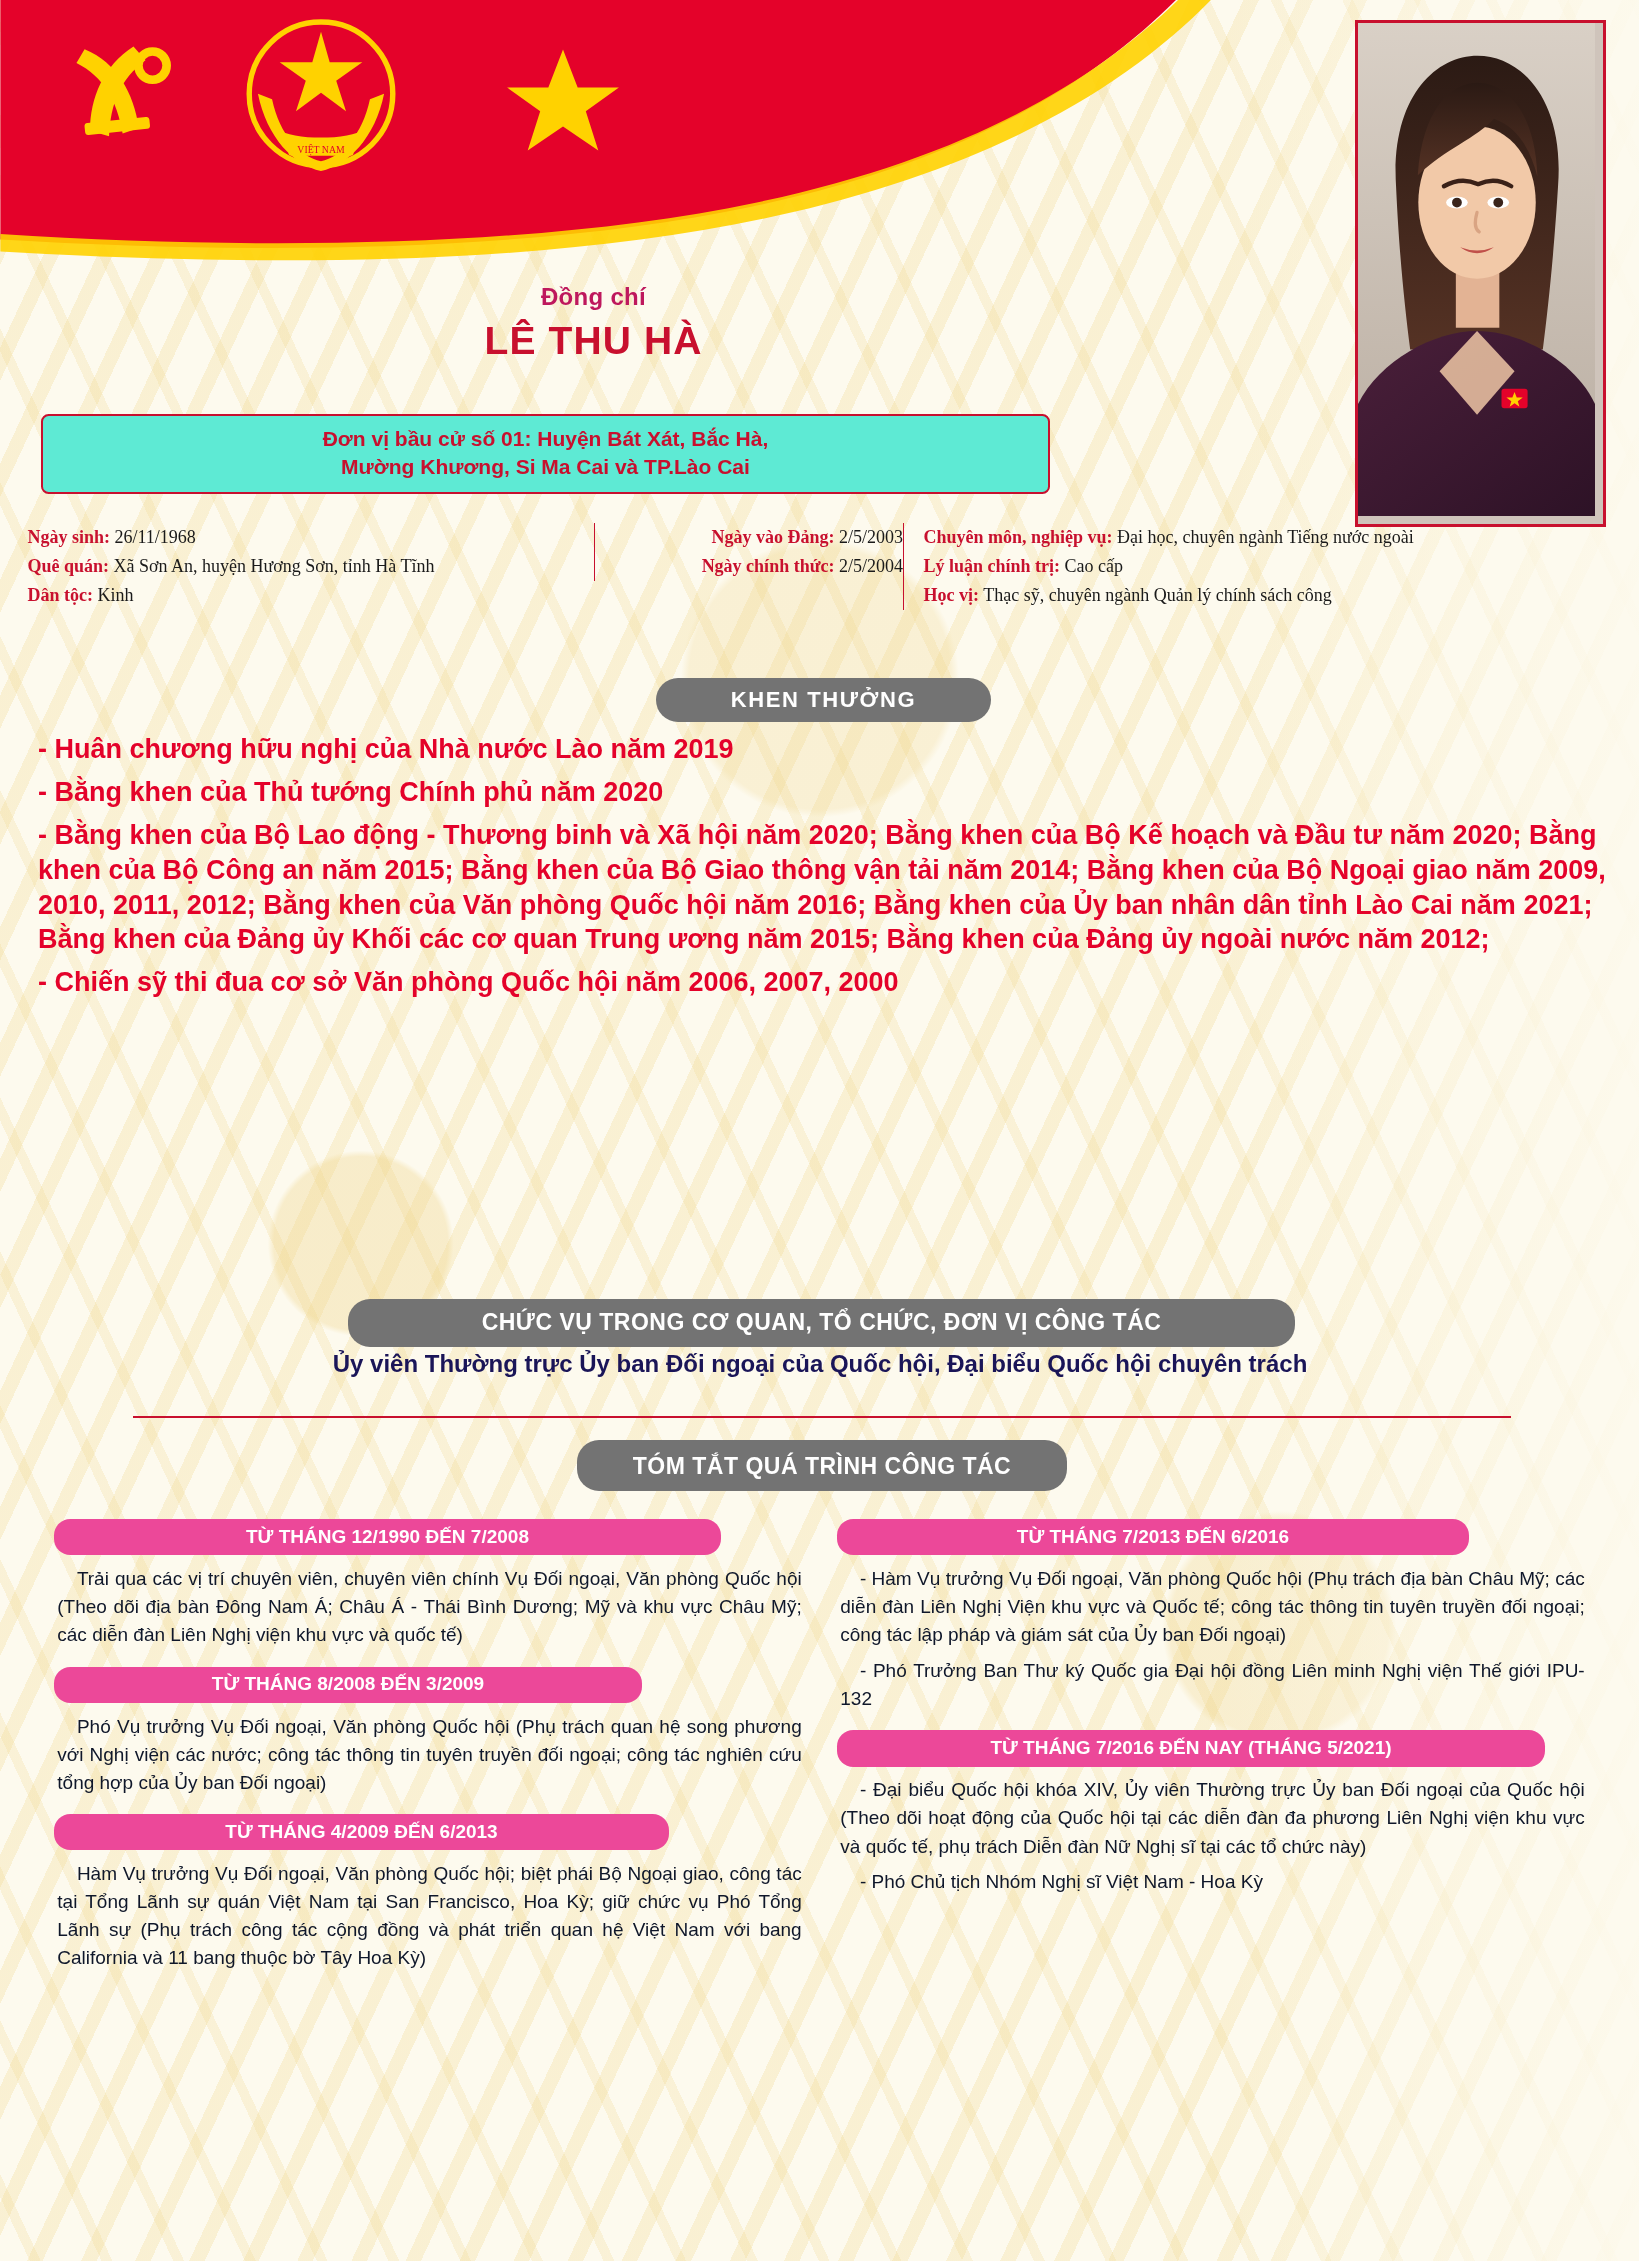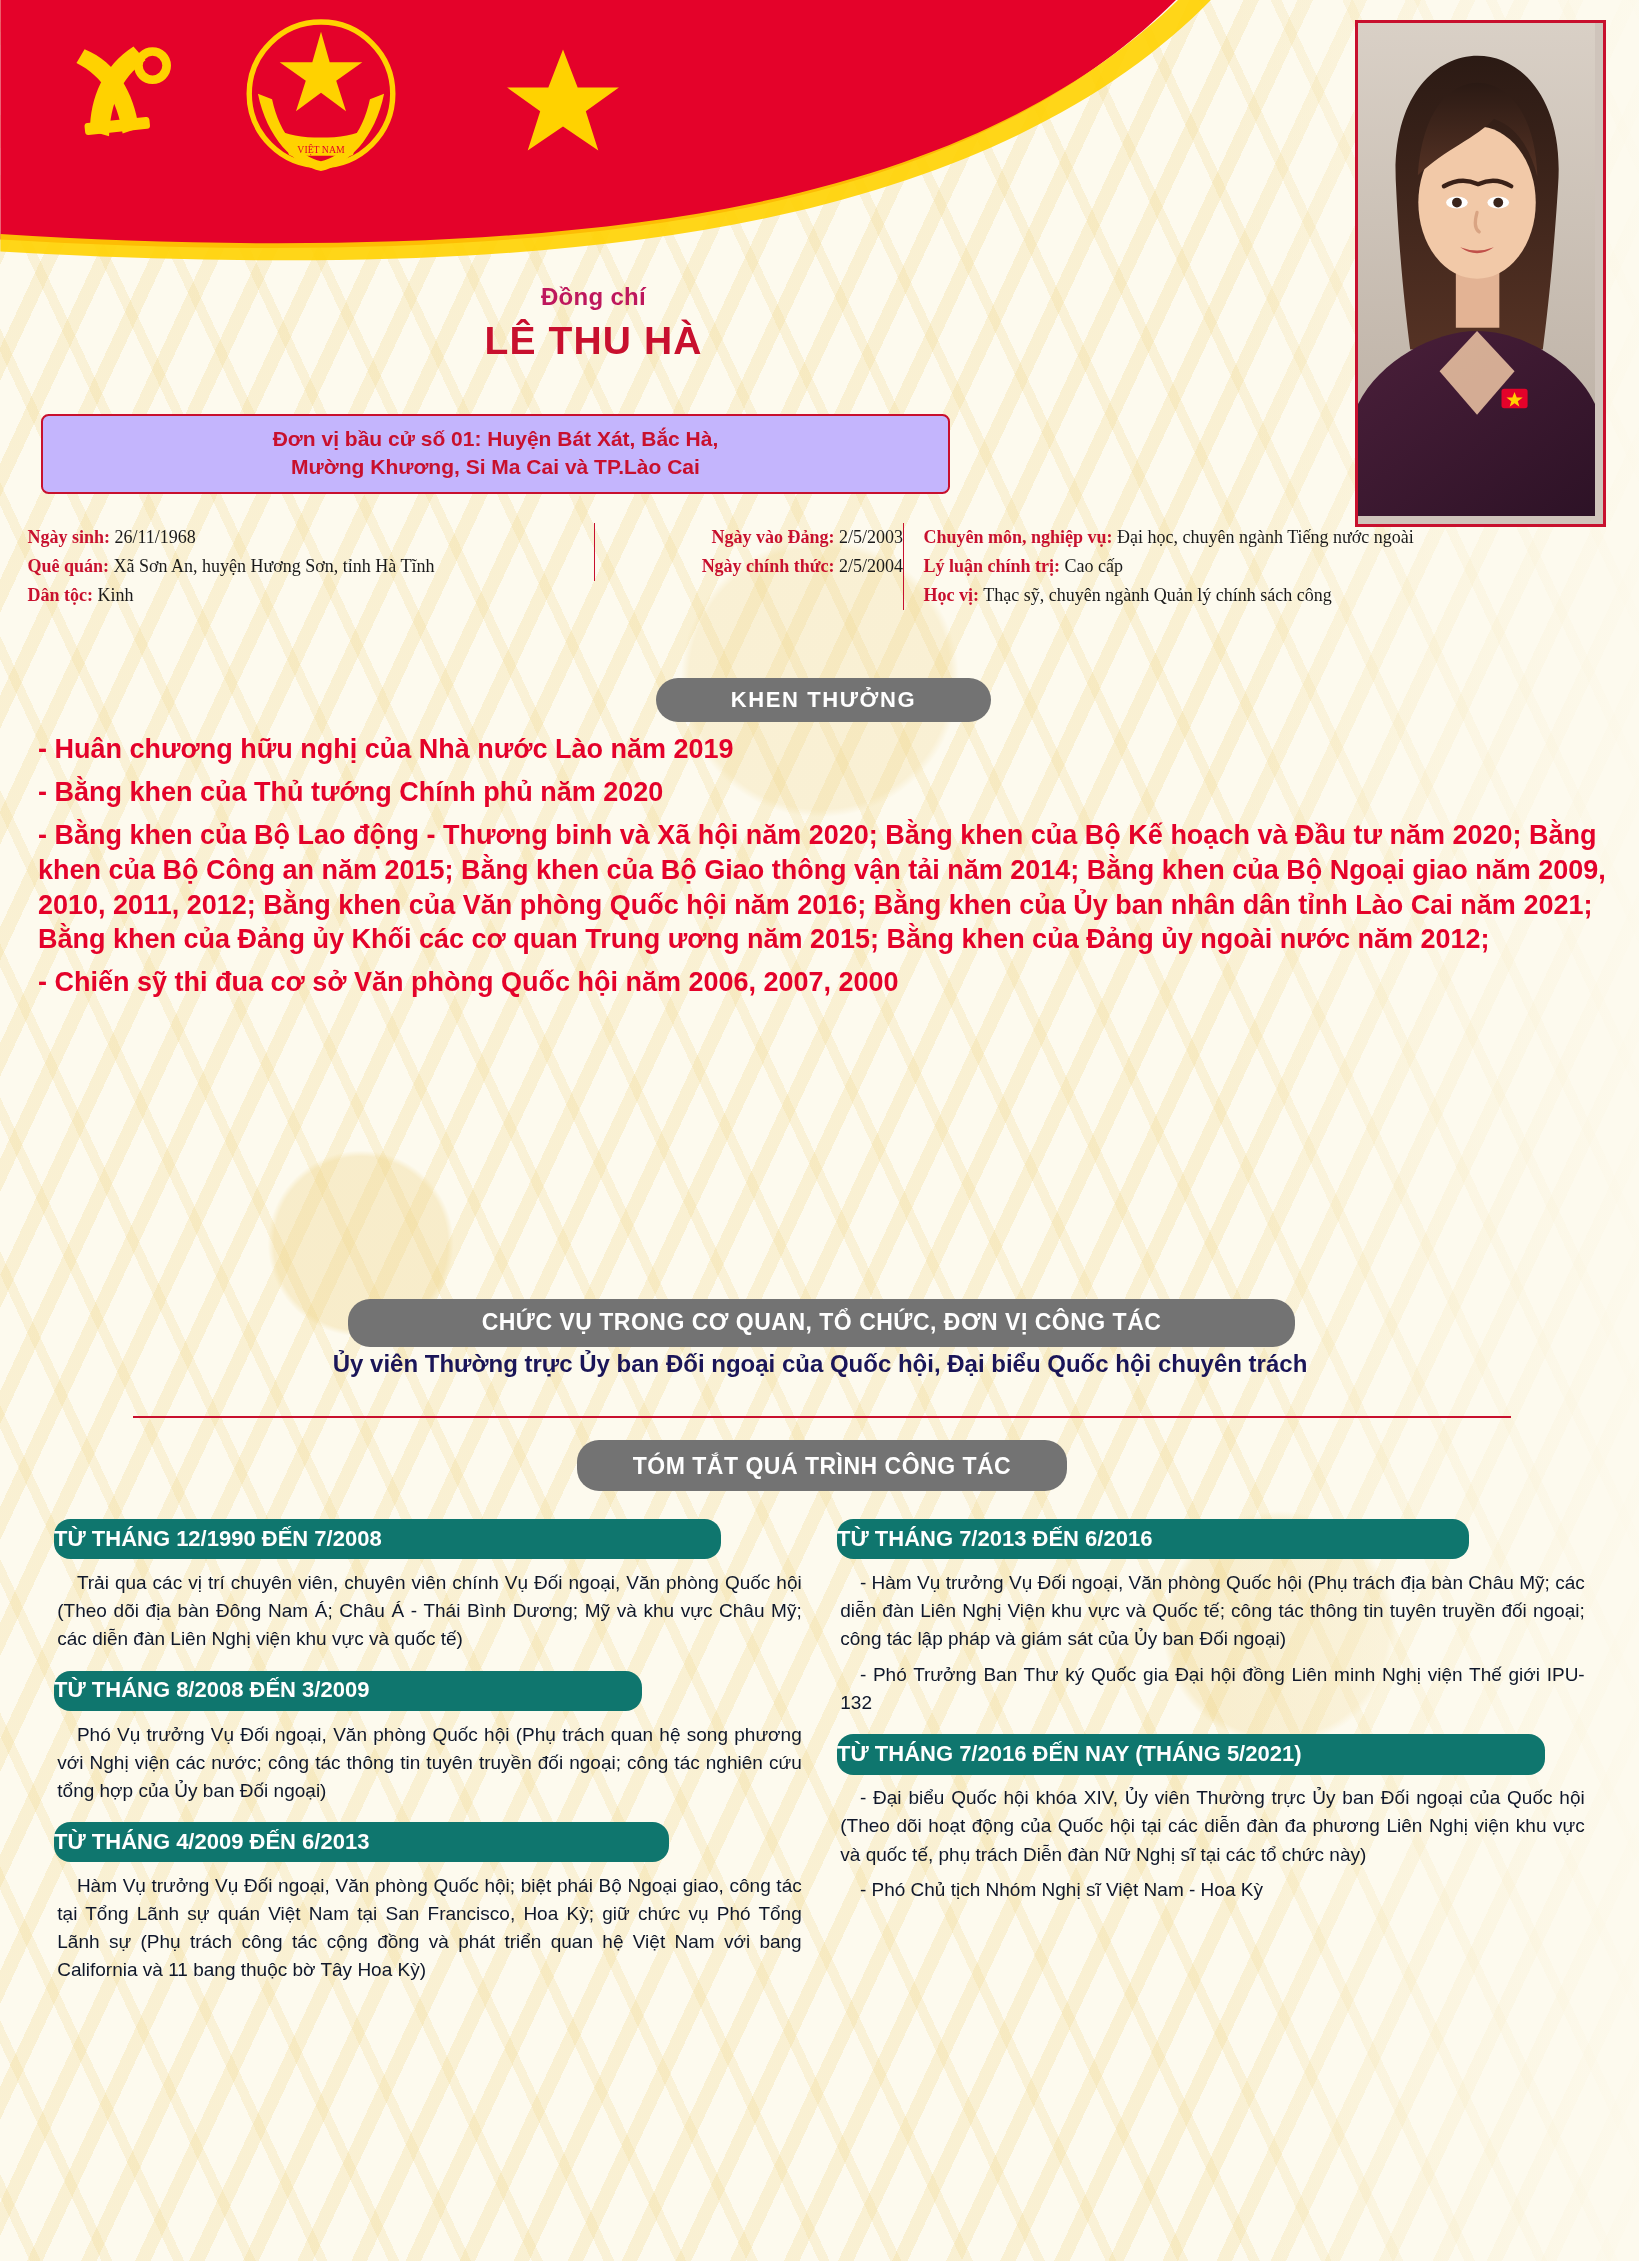--- a/index.html
+++ b/index.html
@@ -92,24 +92,24 @@
     border: 3.8px solid #c8102e;
     background: #cfc4bb;
     overflow: hidden;
   }
   .photo-art { position: absolute; inset: 0; }
 
   
   .constituency {
     position: absolute;
     top: 414px; left: 41px;
-    width: 909px;
+    width: 1009px;
     border: 2.2px solid #c8102e;
     border-radius: 7.6px;
-    background: #c4b5fd;
+    background: #5eead4;
     padding: 8.7px 11px 11px;
     box-sizing: border-box;
     text-align: center;
   }
   .constituency div {
     font-size: 21px;
     font-weight: bold;
     color: #c8102e;
     line-height: 1.34;
   }
@@ -204,27 +204,27 @@
   
   .career {
     position: absolute;
     top: 1519px; left: 54px;
     width: 1535px;
     display: flex;
     gap: 32px;
   }
   .career-col { width: 751px; }
   .period-pill {
-    background: #0f766e;
+    background: #ec4899;
     color: #fff;
     font-weight: bold;
-    font-size: 22px;
+    font-size: 19px;
     border-radius: 16.3px;
     padding: 6.5px 0 7.6px;
-    text-align: left;
+    text-align: center;
     margin-bottom: 9.8px;
     box-sizing: border-box;
   }
   .period-pill.w1 { width: 667px; }
   .period-pill.w2 { width: 588px; }
   .period-pill.w3 { width: 615px; }
   .period-pill.w4 { width: 632px; }
   .period-pill.w5 { width: 708px; }
   .period-text {
     font-size: 19px;

